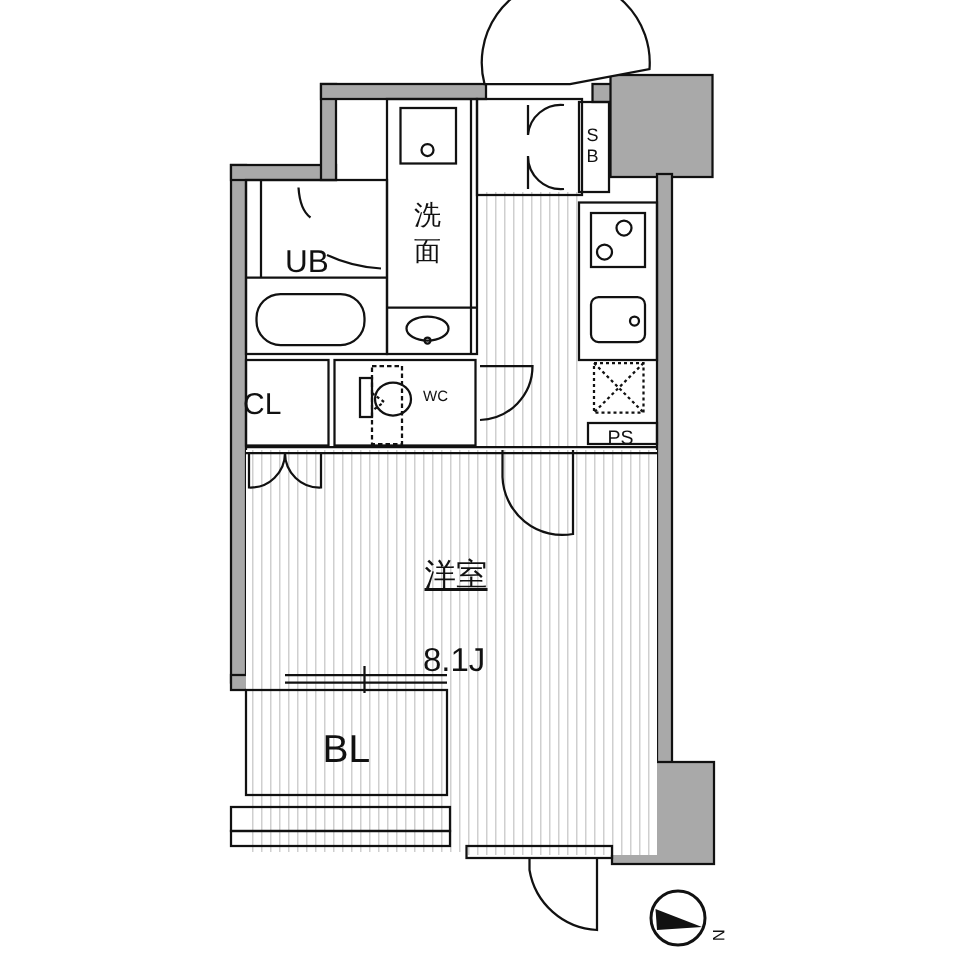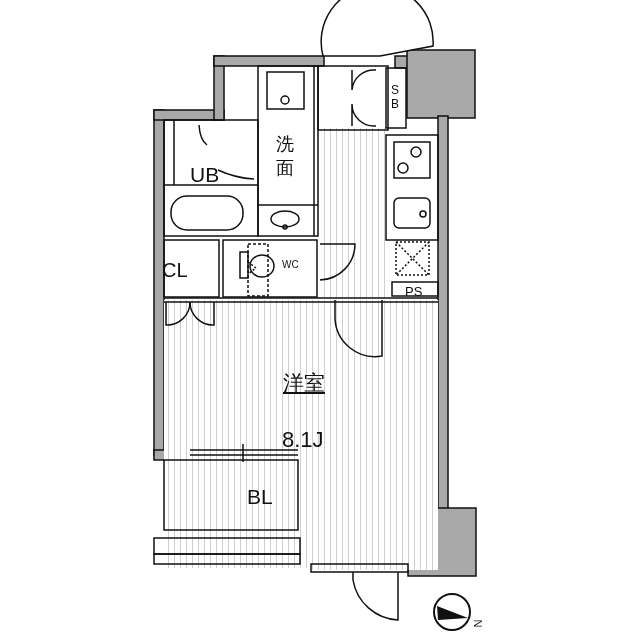--- a/index.html
+++ b/index.html
@@ -119,14 +119,14 @@
 <div class="lbl" style="left:190px;top:164px;font-size:21px;">UB</div>
 <div class="lbl ja" style="left:276px;top:135px;font-size:18px;">洗</div>
 <div class="lbl ja" style="left:276px;top:159px;font-size:18px;">面</div>
 <div class="lbl" style="left:282px;top:260px;font-size:10px;">WC</div>
 <div class="lbl" style="left:162px;top:260px;font-size:20px;">CL</div>
 <div class="lbl" style="left:391px;top:84px;font-size:12px;">S</div>
 <div class="lbl" style="left:391px;top:98px;font-size:12px;">B</div>
 <div class="lbl" style="left:405px;top:285px;font-size:13px;">PS</div>
 <div class="lbl ja" style="left:283px;top:373px;font-size:21px;text-decoration:underline;">洋室</div>
 <div class="lbl" style="left:282px;top:400px;font-size:22px;margin-top:29px;">8.1J</div>
-<div class="lbl" style="left:215px;top:486px;font-size:21px;margin-left:32px;">BL</div>
+<div class="lbl" style="left:215px;top:486px;font-size:26px;">BL</div>
 <div class="lbl" style="left:474px;top:618px;font-size:11px;transform:rotate(90deg);">N</div>
 
 </body></html>

